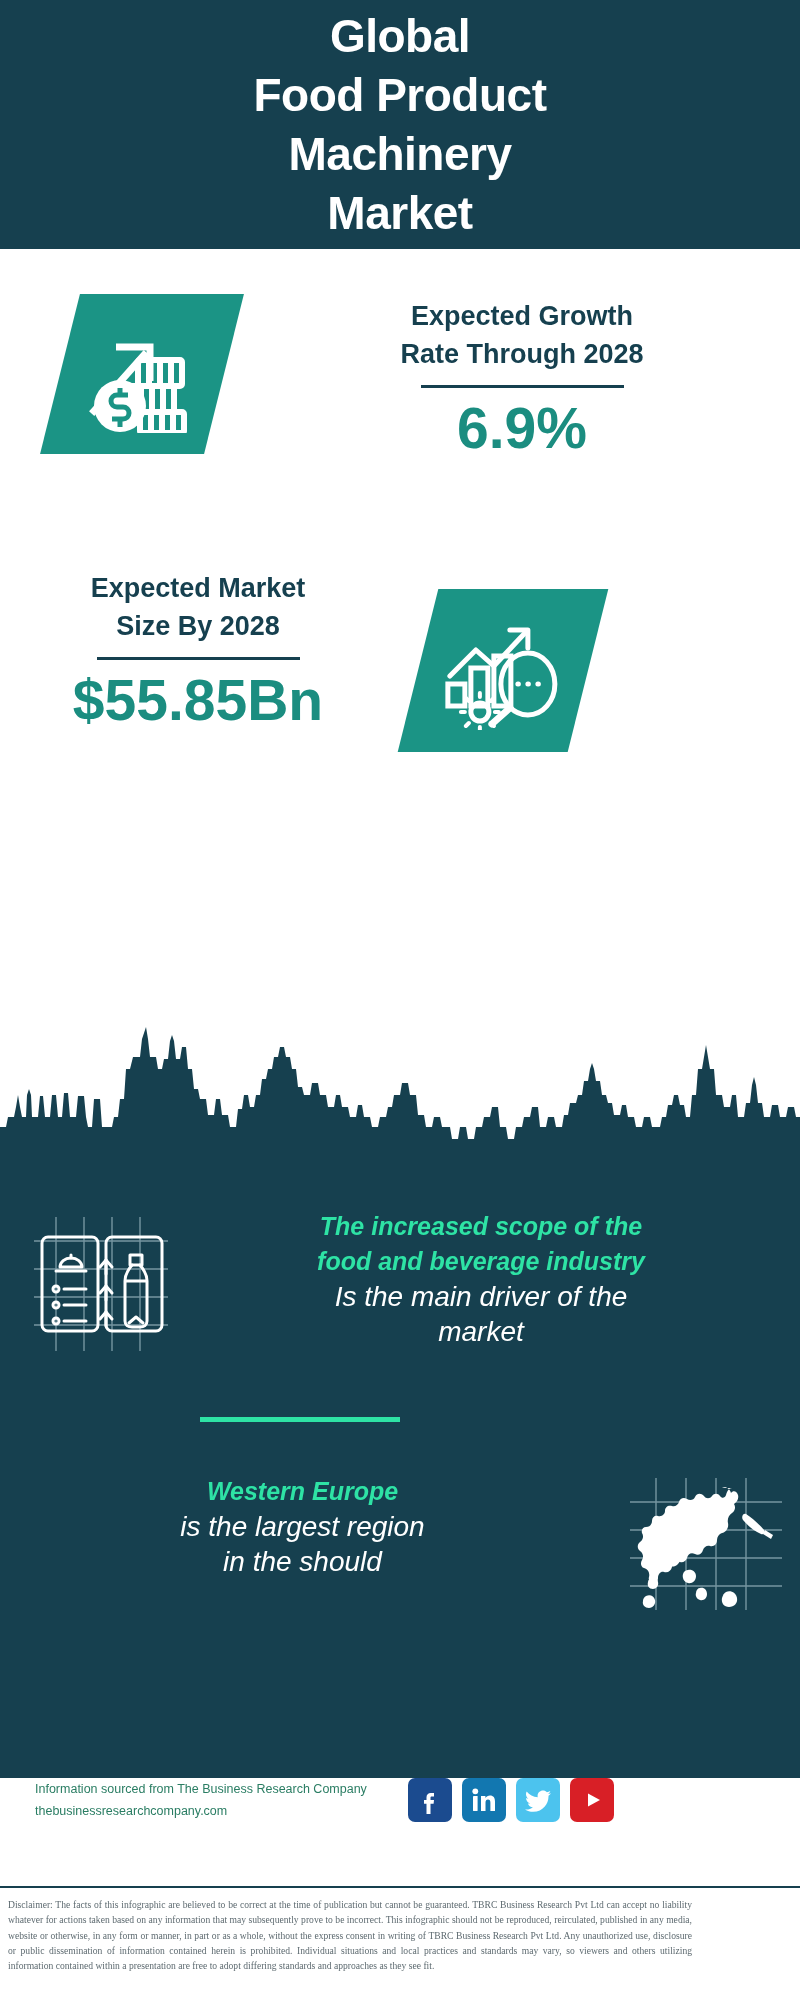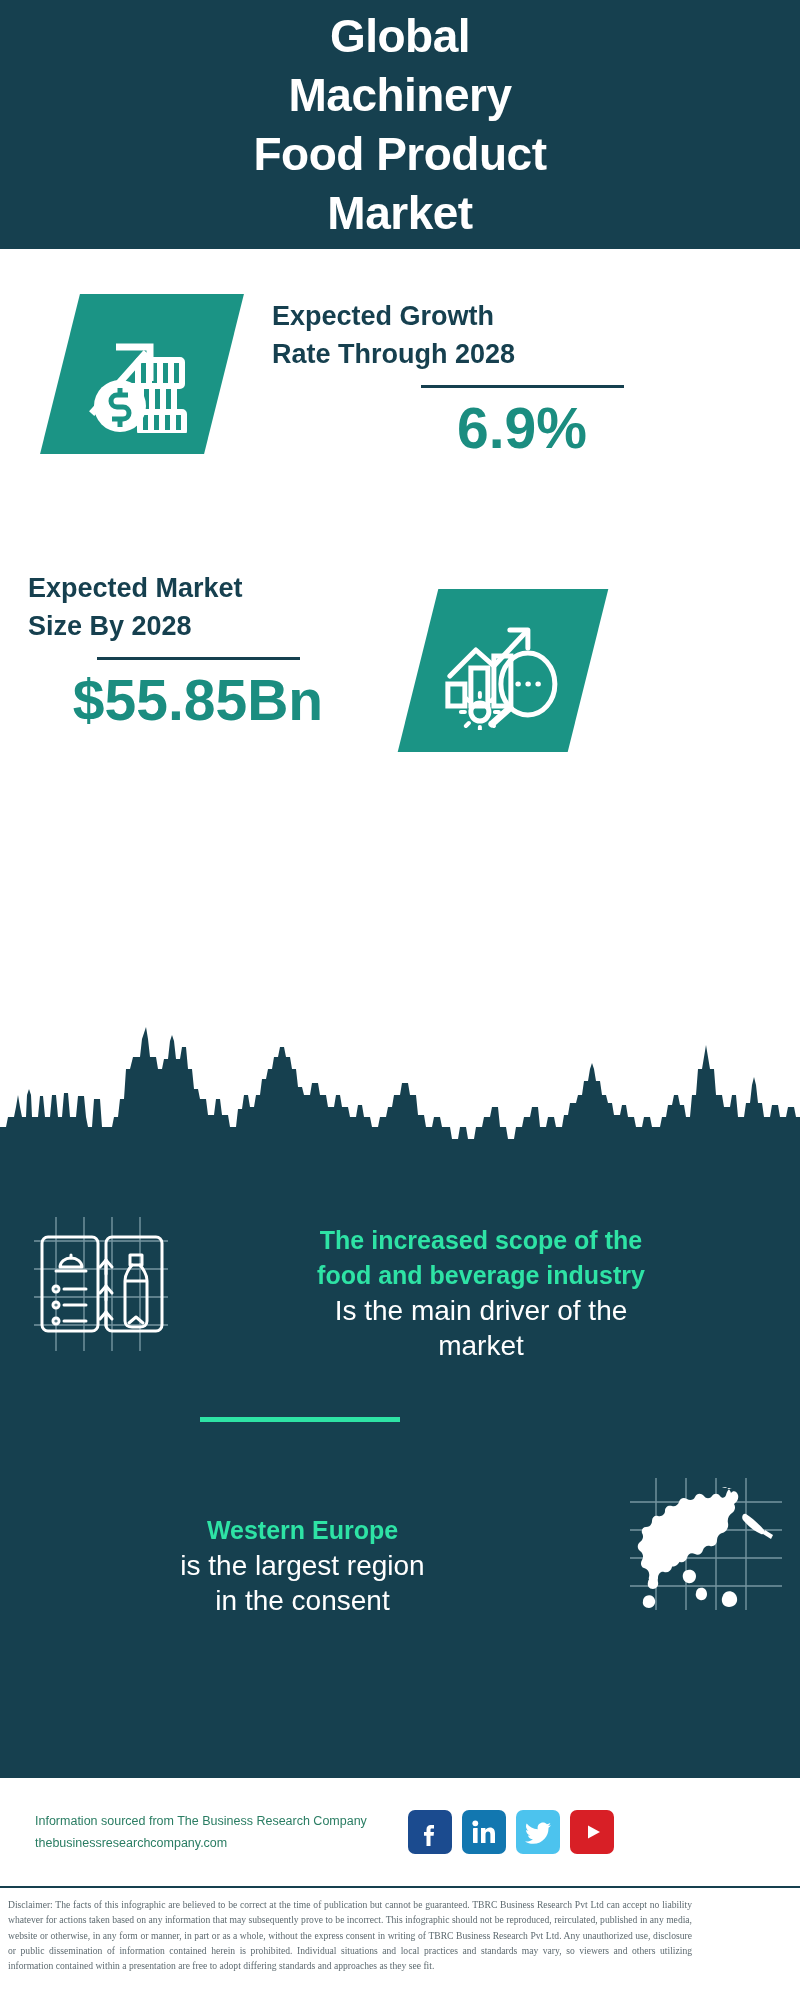--- a/index.html
+++ b/index.html
@@ -54,20 +54,21 @@
     justify-content: center;
   }
   .para-icon > svg { transform: skewX(14deg); }
   .icon1 { left: 60px; top: 45px; width: 164px; height: 160px; }
 
   .stat-head {
     color: #16404f;
     font-size: 27px;
     font-weight: bold;
     line-height: 38px;
+    text-align: center;
   }
   .stat-value {
     color: #1b8d80;
     font-size: 57px;
     font-weight: bold;
     line-height: 60px;
     text-align: center;
   }
   .rule {
     height: 3px;
@@ -114,21 +115,22 @@
     position: absolute;
     left: 0; top: 160px;
     width: 800px;
     height: 619px;
     background: #16404f;
   }
 
   .fact {
     position: absolute;
     display: flex;
-    align-items: flex-end;
+    align-items: flex-start;
+    font-style: italic;
   }
   .fact-driver { left: 26px; top: 210px; width: 760px; }
   .fact-region { left: 26px; top: 475px; width: 760px; gap: 47px; }
 
   .fact-icon { flex: 0 0 auto; }
   .fact-text { flex: 1 1 auto; text-align: center; }
 
   .fact-hl {
     color: #2ee3a5;
     font-size: 25px;
@@ -150,21 +152,21 @@
   }
 
   
   .footer {
     position: absolute;
     left: 0; top: 1778px;
     width: 800px;
     height: 108px;
     background: #ffffff;
     display: flex;
-    align-items: center;
+    align-items: flex-start;
   }
   .footer-src {
     margin-left: 35px;
     width: 365px;
   }
   .footer-src div {
     color: #2a7d63;
     font-size: 12.5px;
     line-height: 22px;
   }
@@ -204,22 +206,22 @@
     font-family: Liberation Serif, serif;
   }
 </style>
 </head>
 <body>
 
 <div class="page">
 
   <div class="header">
     <div class="header-line">Global</div>
+    <div class="header-line">Food Product</div>
     <div class="header-line">Machinery</div>
-    <div class="header-line">Food Product</div>
     <div class="header-line">Market</div>
   </div>
 
   <div class="stat1">
     <div class="para-icon icon1">
       <svg width="120" height="118" viewBox="0 0 120 118" fill="none" stroke="#ffffff" stroke-width="7">
         <path d="M12 96 L62 40" stroke-linecap="square"></path>
         <path d="M34 32 L68 32 L68 66" fill="none" stroke-linejoin="miter"></path>
         <g stroke-width="6" fill="none">
           <rect x="56" y="45" width="44" height="26" rx="2"></rect>
@@ -316,21 +318,21 @@
         <div class="fact-sub">market</div>
       </div>
     </div>
 
     <div class="green-rule"></div>
 
     <div class="fact fact-region">
       <div class="fact-text">
         <div class="fact-hl">Western Europe</div>
         <div class="fact-sub">is the largest region</div>
-        <div class="fact-sub">in the consent</div>
+        <div class="fact-sub">in the should</div>
       </div>
       <div class="fact-icon">
         <svg width="160" height="140" viewBox="0 0 160 140" fill="none">
           <g stroke="#a9c4cd" stroke-width="1.4" opacity="0.65">
             <path d="M30 4 v132 M60 4 v132 M90 4 v132 M120 4 v132"></path>
             <path d="M4 28 h152 M4 56 h152 M4 84 h152 M4 112 h152"></path>
           </g>
           <g fill="#ffffff">
             <path d="M96 14 c4 -2 8 1 9 5 c2 -3 6 -2 7 2 c1 4 -1 7 -4 9 c2 3 1 7 -2 9 c-3 2 -5 6 -4 10 c1 5 -2 9 -6 10 c-3 1 -5 4 -5 7 c0 4 -3 7 -7 6 c-3 -1 -6 1 -7 4 c-1 4 -5 6 -8 4 c-4 -2 -7 0 -8 4 c-1 3 -4 5 -7 4 c-4 -2 -7 1 -8 5 c-1 4 -4 6 -8 5 c-3 -1 -6 2 -6 6 c0 3 -2 5 -5 5 c-3 0 -5 -3 -4 -6 c1 -4 -1 -8 -5 -9 c-3 -1 -4 -5 -2 -8 c2 -3 1 -7 -2 -9 c-3 -2 -3 -7 0 -9 c3 -2 4 -6 2 -9 c-1 -3 1 -6 4 -6 c4 0 6 -3 6 -6 c0 -4 3 -6 6 -5 c4 1 7 -2 7 -5 c0 -4 3 -6 7 -5 c3 1 6 -1 7 -4 c1 -4 5 -5 8 -3 c3 2 7 1 8 -2 c2 -4 6 -4 9 -1 c2 3 6 3 8 0 c2 -3 6 -3 8 0 c2 3 5 2 6 -1 c1 -4 3 -7 6 -7 Z"></path>
             <path d="M44 78 c3 -4 8 -4 10 0 c2 4 1 9 -2 12 c-4 4 -9 3 -11 -1 c-2 -4 0 -8 3 -11 Z"></path>

